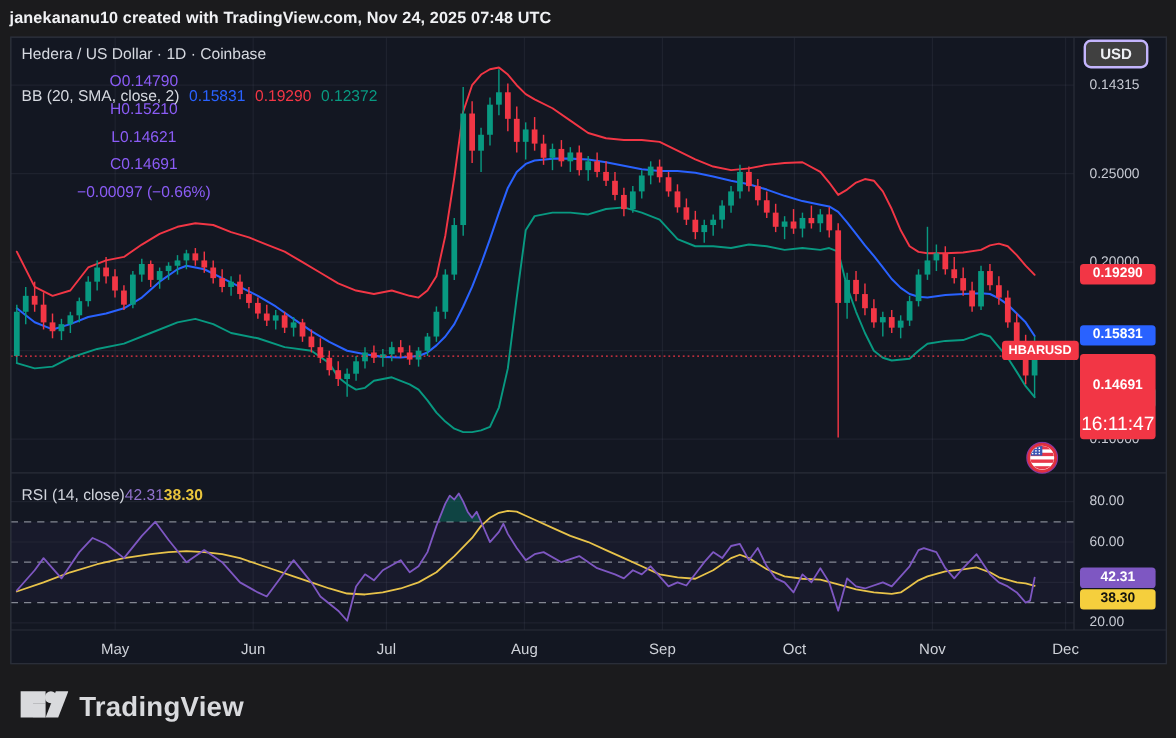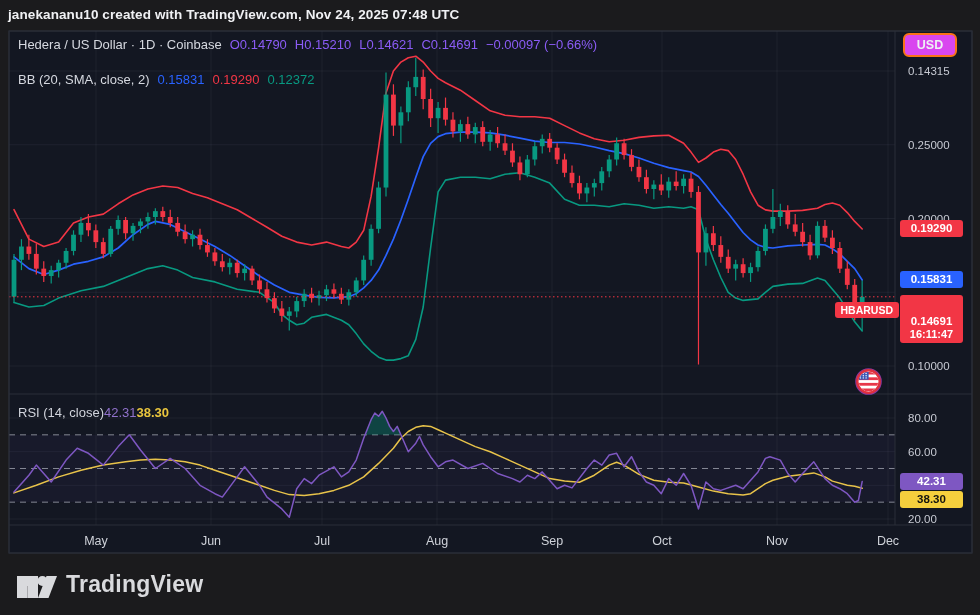--- a/index.html
+++ b/index.html
@@ -11,57 +11,57 @@
     -webkit-font-smoothing:antialiased;
   }
   #chart-svg { position:absolute; left:0; top:0; z-index:1; }
   .overlay { position:absolute; z-index:2; }
   .txt { position:absolute; z-index:3; }
 
   #attribution {
     left:8px; top:7px; font-size:13.5px; font-weight:700; color:#f0f1f4; letter-spacing:0.1px;
   }
   .legend-row { left:18px; display:flex; align-items:center; gap:8px; font-size:13px; color:#d6d9e0; }
-  #legend-row-1 { top:37px; }
+  #legend-row-1 { top:37px;flex-direction:column; }
   #legend-row-2 { top:72px;align-items:flex-end; }
   .ohlc-val { color:#8b5cf6; }
   .bb-basis { color:#2962ff; }
   .bb-upper { color:#f23645; }
   .bb-lower { color:#089981; }
 
   #rsi-legend { left:18px; top:405px; display:flex; gap:0; font-size:13px; color:#d1d4dc; z-index:3; position:absolute;}
   .rsi-val { color:#9172cc; }
   .rsi-ma-val { color:#e9c53d; font-weight:700; }
 
   #usd-button {
     position:absolute; left:903px; top:33px; width:54px; height:24px; z-index:4;
-    background:#d946ef; border:2px solid #f97316; border-radius:6px;
+    background:#404040; border:2px solid #c4b5fd; border-radius:6px;
     color:#eef0f4; font-size:12.5px; font-weight:700; text-align:center; line-height:20px;
   }
 
   .axis-label { position:absolute; left:908px; font-size:11.5px; color:#c7cad3; line-height:14px; z-index:3; }
   .month-label { position:absolute; top:534px; transform:translateX(-50%); font-size:12.5px; color:#cfd2d9; z-index:3; }
 
   .badge {
     position:absolute; left:900px; width:63px; height:17px; line-height:17px;
     text-align:center; font-size:11.5px; font-weight:700; color:#ffffff;
     border-radius:3px; z-index:5;
   }
   #badge-last { height:auto; line-height:normal; padding:20px 0 3px 0; }
-  #badge-last .t2 { font-size:11px; font-weight:700; margin-top:1px; }
+  #badge-last .t2 { font-size:16px; font-weight:400; margin-top:18px; }
   #symbol-tag {
     position:absolute; right:81px; height:16px; line-height:16px; padding:0 6px;
     background:#f23645; color:#fff; font-size:10.5px; font-weight:700;
     border-radius:3px; z-index:5;
   }
   #badge-rsi-ma { color:#14140f; }
 
   #flag-avatar { position:absolute; left:855px; top:368px; width:27px; height:27px; z-index:4; }
 
-  #footer-logo { position:absolute; left:17px; top:571px; display:flex; align-items:flex-start; gap:9px; z-index:3; }
+  #footer-logo { position:absolute; left:17px; top:571px; display:flex; align-items:flex-end; gap:9px; z-index:3; }
   #footer-logo-text { font-size:23px; font-weight:700; color:#d9dadd; letter-spacing:0.2px; }
 </style>
 </head>
 <body>
 
 <svg id="chart-svg" width="980" height="615">
     <rect x="9" y="31" width="963" height="522" fill="#131722" stroke="#2a2e39" stroke-width="1"></rect>
     <line x1="96" y1="31" x2="96" y2="525" stroke="rgba(180,190,210,0.07)" stroke-width="1"></line>
     <line x1="211" y1="31" x2="211" y2="525" stroke="rgba(180,190,210,0.07)" stroke-width="1"></line>
     <line x1="322" y1="31" x2="322" y2="525" stroke="rgba(180,190,210,0.07)" stroke-width="1"></line>
@@ -357,21 +357,21 @@
 
 <div id="usd-button">USD</div>
 
 <div class="badge" id="badge-upper" style="top: 220.472px; background: rgb(242, 54, 69);">0.19290</div>
 <div class="badge" id="badge-basis" style="top: 271.493px; background: rgb(41, 98, 255);">0.15831</div>
 <div class="badge" id="badge-lower" style="top: 322.513px; background: rgb(8, 153, 129);">0.12372</div>
 <div class="badge" id="badge-last" style="top: 294.808px; background: rgb(242, 54, 69);">
   <div class="t1">0.14691</div>
   <div class="t2">16:11:47</div>
 </div>
-<div id="symbol-tag" style="top: 302px; margin-left: 40px;">HBARUSD</div>
+<div id="symbol-tag" style="top: 284px; margin-left: 40px;">HBARUSD</div>
 
 <div class="badge" id="badge-rsi" style="top: 473.444px; background: rgb(126, 87, 194);">42.31</div>
 <div class="badge" id="badge-rsi-ma" style="top: 491.444px; background: rgb(245, 207, 61);">38.30</div>
 
 <div id="flag-avatar">
   <svg width="27" height="27" viewBox="0 0 27 27">
     <circle cx="13.5" cy="13.5" r="12.6" fill="none" stroke="#9b3db8" stroke-width="1.4" opacity="0.85"></circle>
     <circle cx="13.5" cy="13.5" r="11.2" fill="#ffffff" stroke="#e0313f" stroke-width="2.4"></circle>
     <clipPath id="flagclip">
         <circle cx="13.5" cy="13.5" r="9.8"></circle>

